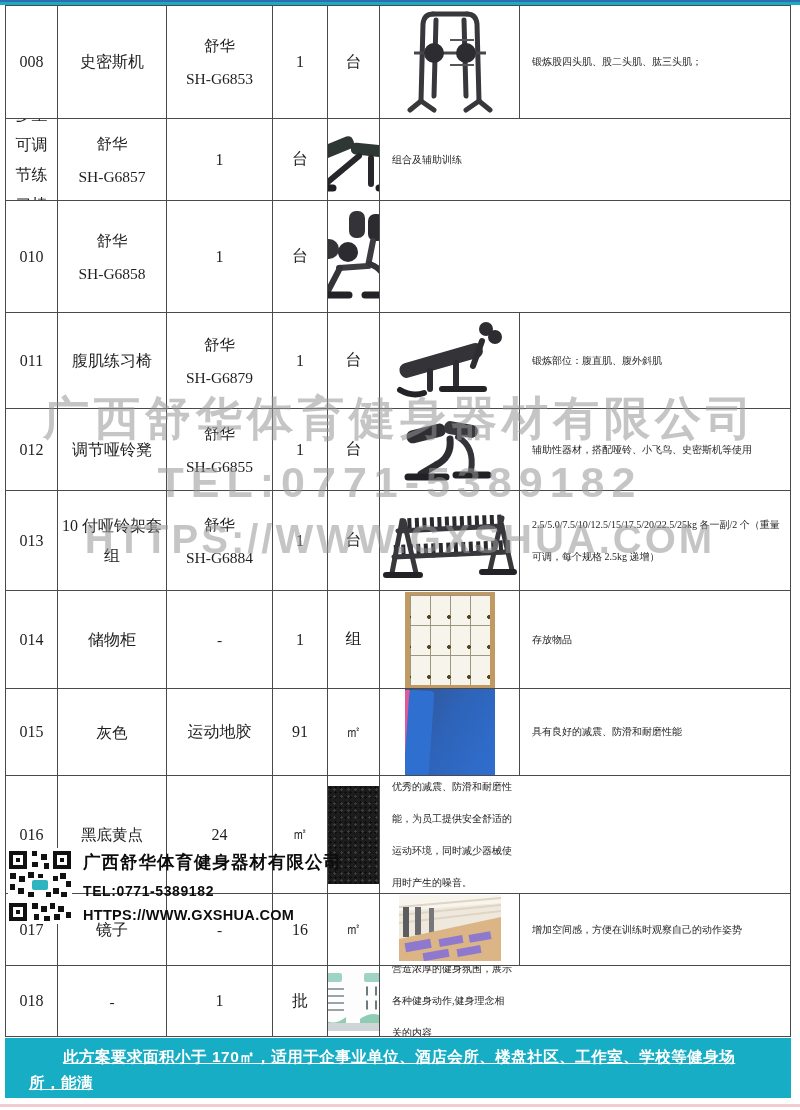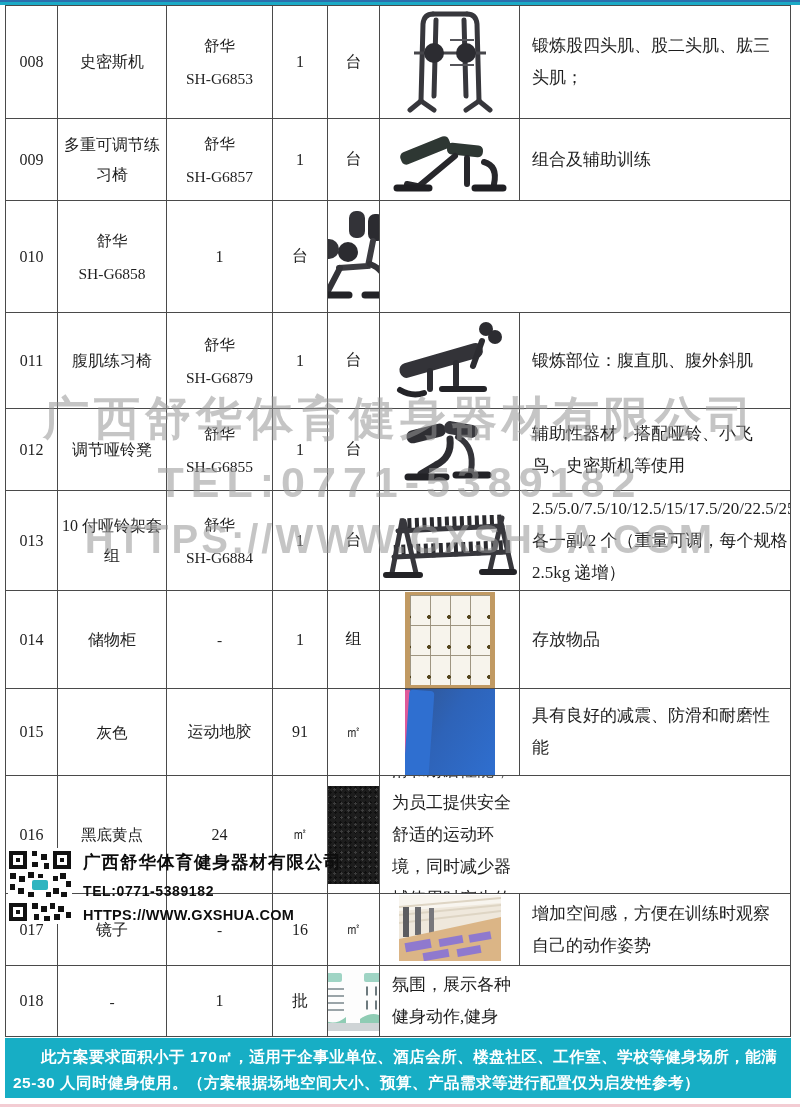--- a/index.html
+++ b/index.html
@@ -14,21 +14,21 @@
   
   .table{position:absolute;left:5px;top:5px;width:786px;
     border:1px solid #4a4a4a;box-sizing:border-box;background:#fff;}
   .row{display:grid;grid-template-columns:52px 109px 106px 55px 52px 140px auto;
     border-bottom:1px solid #4a4a4a;box-sizing:border-box;}
   .row:last-child{border-bottom:none;}
   .cell{border-right:1px solid #4a4a4a;display:flex;align-items:center;
     justify-content:center;text-align:center;font-size:16px;color:#1e1e1e;
     box-sizing:border-box;overflow:hidden;}
   .cell.desc{border-right:none;justify-content:flex-start;text-align:left;
-    padding:2px 8px 2px 12px;font-size:17px;line-height:32px;}
+    padding:2px 8px 2px 12px;font-size:10px;line-height:32px;}
   .cell.name{padding:0 3px;line-height:30px;}
   .cell.brand{flex-direction:column;line-height:33px;font-size:15.5px;text-align:right;}
   .cell.img{background:#fff;}
   
   .wm{position:absolute;left:0;width:800px;text-align:center;
     color:rgba(150,150,150,.55);font-family:"Liberation Sans",sans-serif;
     font-weight:bold;white-space:nowrap;pointer-events:none;z-index:5;}
   .wm1{top:388px;font-size:46px;letter-spacing:5px;}
   .wm2{top:458px;font-size:43px;letter-spacing:7px;}
   .wm3{top:517px;font-size:40px;letter-spacing:3px;}
@@ -37,21 +37,21 @@
     font-family:"Liberation Sans",sans-serif;color:#0d0d0d;}
   .qr{width:64px;height:76px;flex:0 0 auto;}
   .ovtxt{padding-top:2px;}
   .ov1{font-weight:bold;font-size:17.5px;letter-spacing:1px;}
   .ov2{font-weight:bold;font-size:14px;margin-top:9px;letter-spacing:.6px;}
   .ov3{font-weight:bold;font-size:14.5px;margin-top:8px;letter-spacing:.3px;}
   
   .footer{position:absolute;left:5px;top:1038px;width:786px;height:60px;
     background:#17aec5;color:#fff;font-family:"Liberation Sans",sans-serif;
     font-weight:bold;font-size:15.5px;box-sizing:border-box;padding-top:6px;}
-  .footer .l1{margin:0 2px;text-indent:2.2em;letter-spacing:.5px;line-height:26px;}
+  .footer .l1{margin:0 24px;text-indent:2.2em;letter-spacing:.5px;line-height:26px;text-decoration:underline;}
   .footer .l2{margin:0 8px;letter-spacing:.5px;line-height:26px;}
   .bottomline{position:absolute;left:0;top:1104px;width:800px;height:3px;background:#f3ccd3;}
   
   .locker{width:90px;height:96px;background:#c19a63;padding:3px 5px;box-sizing:border-box;}
   .locker-inner{width:100%;height:100%;background-color:#f7f4ec;
     background-image:
       radial-gradient(circle,#56471f 1.6px,transparent 2.2px),
       linear-gradient(to right,rgba(150,140,118,.9) 1px,transparent 1px),
       linear-gradient(to bottom,rgba(150,140,118,.9) 1px,transparent 1px);
     background-size:20px 30px,20px 30px,20px 30px;
@@ -95,21 +95,20 @@
             </g>
             <line x1="12" y1="46" x2="84" y2="46" stroke="#46464b" stroke-width="3"></line>
             <path d="M48 33h24M48 58h24" stroke="#55555a" stroke-width="2"></path>
             <circle cx="32" cy="46" r="10" fill="#2c2c31"></circle>
             <circle cx="64" cy="46" r="10" fill="#2c2c31"></circle>
           </svg></span>
       </div>
       <div class="cell desc">锻炼股四头肌、股二头肌、肱三头肌；</div>
     </div>
     <div class="row" style="height: 82px;">
-      <div class="cell no">009</div>
       <div class="cell name">多重可调节练习椅</div>
       <div class="cell brand">
         <div>舒华</div>
         <div>SH-G6857</div>
       </div>
       <div class="cell qty">1</div>
       <div class="cell unit">台</div>
       <div class="cell img">
         <span><svg width="122" height="72" viewBox="0 0 122 72">
             <g stroke-linecap="round">

